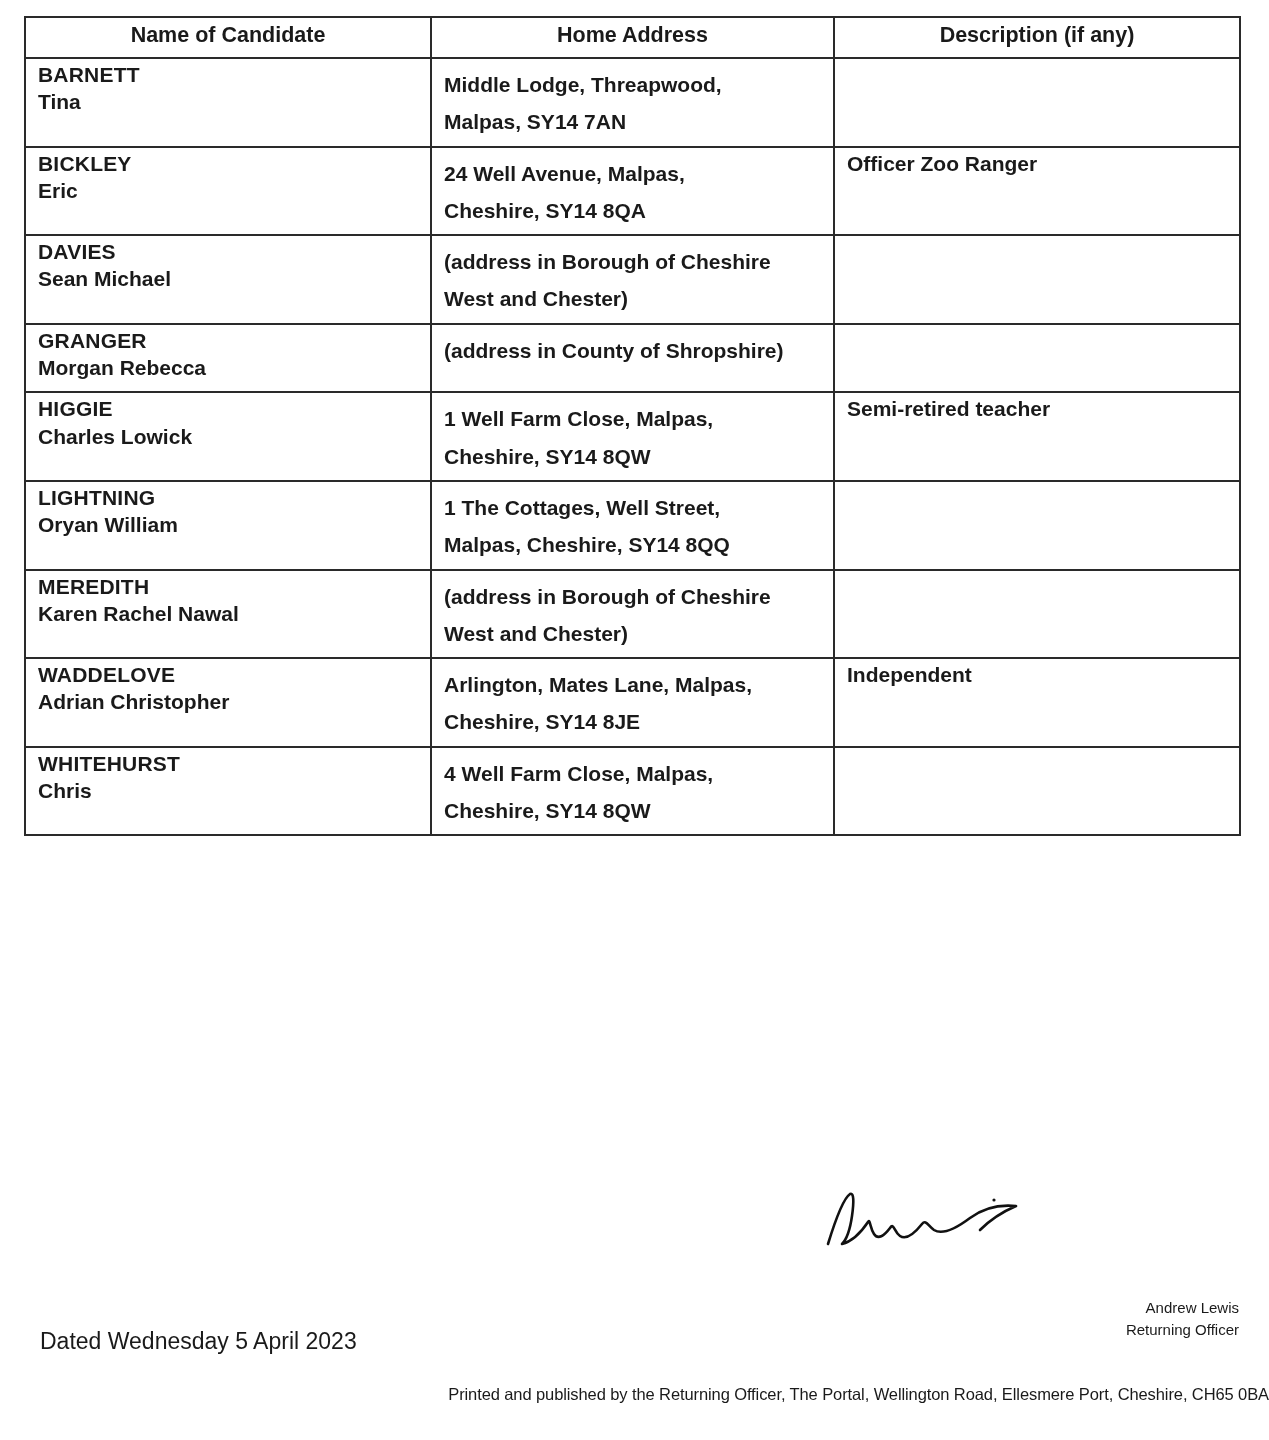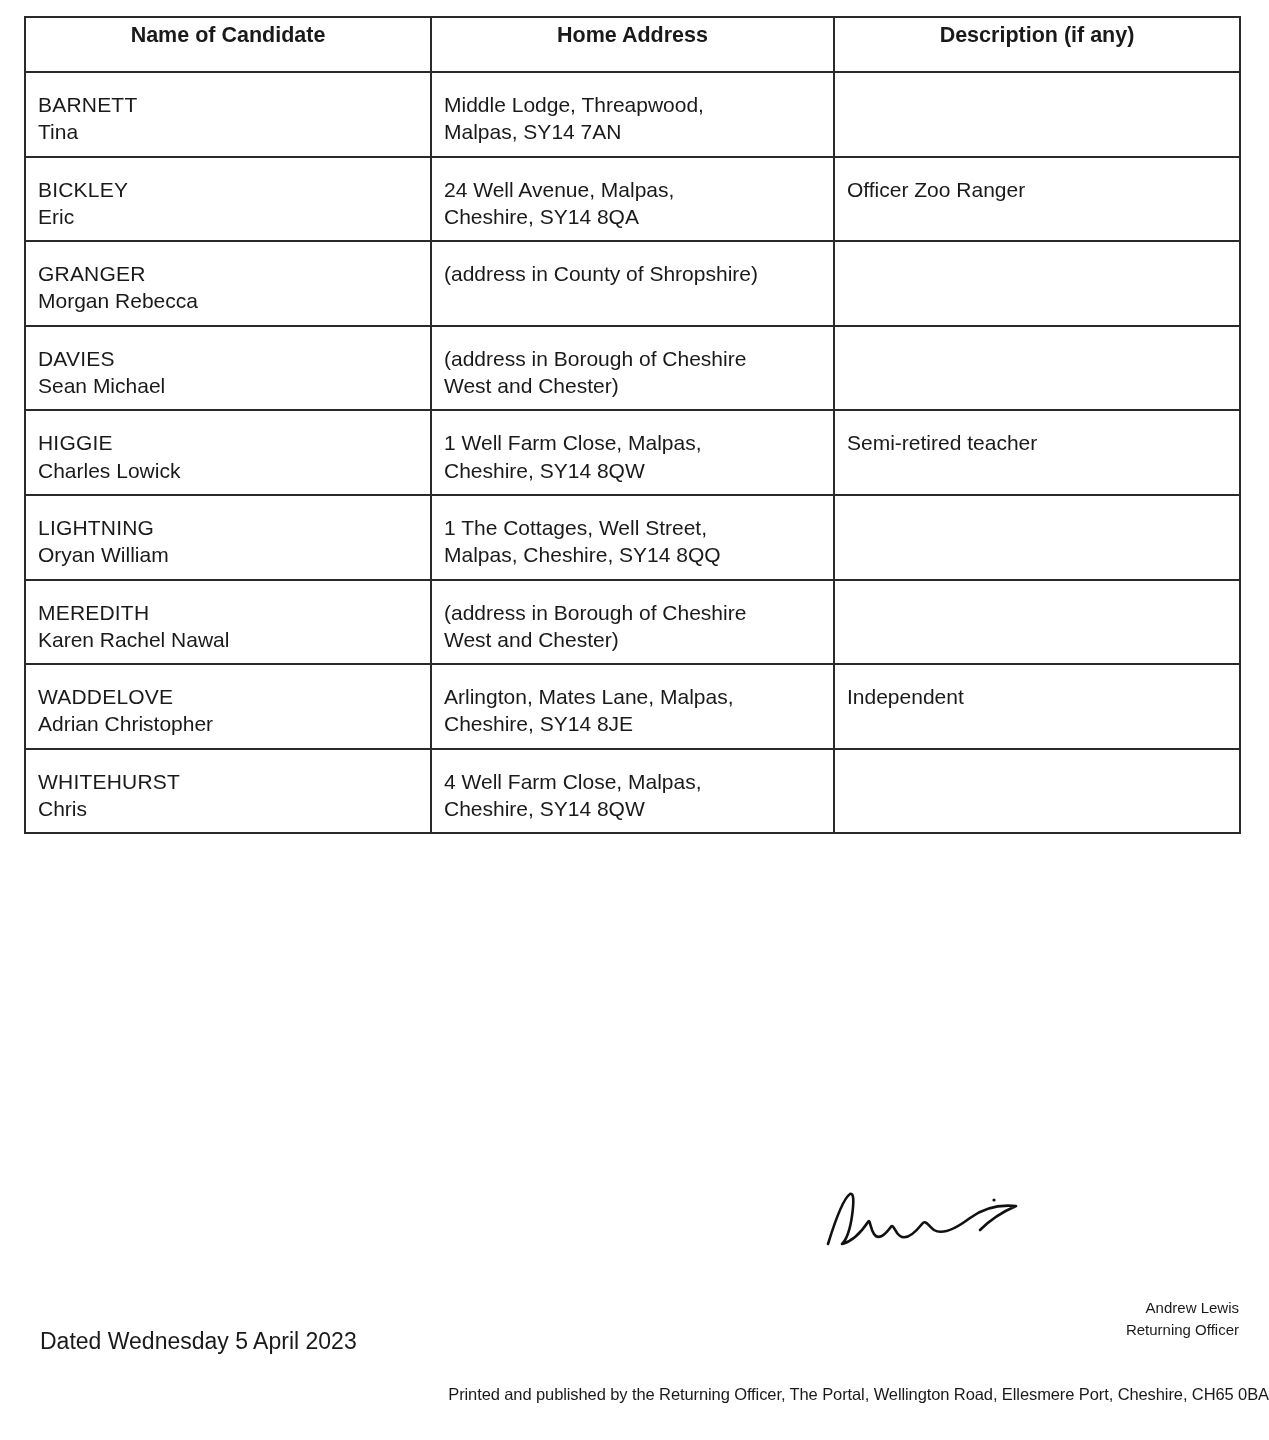--- a/index.html
+++ b/index.html
@@ -25,44 +25,44 @@
     position: absolute;
     left: 24px;
     top: 16px;
     width: 1215px;
     border-collapse: collapse;
     table-layout: fixed;
   }
   table.candidates td, table.candidates th {
     border: 2px solid #2a2a2a;
     vertical-align: top;
-    padding: 18px 10px 10px 12px;
+    padding: 2px 10px 10px 12px;
     font-size: 21px;
     line-height: 1.30;
-    font-weight: 400;
+    font-weight: 700;
   }
   table.candidates thead th {
     text-align: center;
     font-weight: 700;
     font-size: 21.5px;
-    padding: 4px 6px 21px 6px;
+    padding: 4px 6px 7px 6px;
     vertical-align: middle;
   }
   col.c-name { width: 406px; }
   col.c-addr { width: 403px; }
   col.c-desc { width: 406px; }
 
   .surname {
     display: block;
     letter-spacing: 0.2px;
   }
   .forename {
     display: block;
   }
-  .addr-line { display: block; }
+  .addr-line { display: block; margin-top: 10px; }
 
   .signature {
     position: absolute;
     left: 820px;
     top: 1178px;
     width: 220px;
     height: 80px;
   }
   .footer-date {
     position: absolute;
@@ -126,36 +126,36 @@
             <span class="forename">Eric</span>
           </td>
           <td>
             <span class="addr-line">24 Well Avenue, Malpas,</span>
             <span class="addr-line">Cheshire, SY14 8QA</span>
           </td>
           <td>Officer Zoo Ranger</td>
         </tr>
         <tr>
           <td>
+            <span class="surname">DAVIES</span>
+            <span class="forename">Sean Michael</span>
+          </td>
+          <td>
+            <span class="addr-line">(address in Borough of Cheshire</span>
+            <span class="addr-line">West and Chester)</span>
+          </td>
+          <td></td>
+        </tr>
+        <tr>
+          <td>
             <span class="surname">GRANGER</span>
             <span class="forename">Morgan Rebecca</span>
           </td>
           <td>
             <span class="addr-line">(address in County of Shropshire)</span>
-          </td>
-          <td></td>
-        </tr>
-        <tr>
-          <td>
-            <span class="surname">DAVIES</span>
-            <span class="forename">Sean Michael</span>
-          </td>
-          <td>
-            <span class="addr-line">(address in Borough of Cheshire</span>
-            <span class="addr-line">West and Chester)</span>
           </td>
           <td></td>
         </tr>
         <tr>
           <td>
             <span class="surname">HIGGIE</span>
             <span class="forename">Charles Lowick</span>
           </td>
           <td>
             <span class="addr-line">1 Well Farm Close, Malpas,</span>

